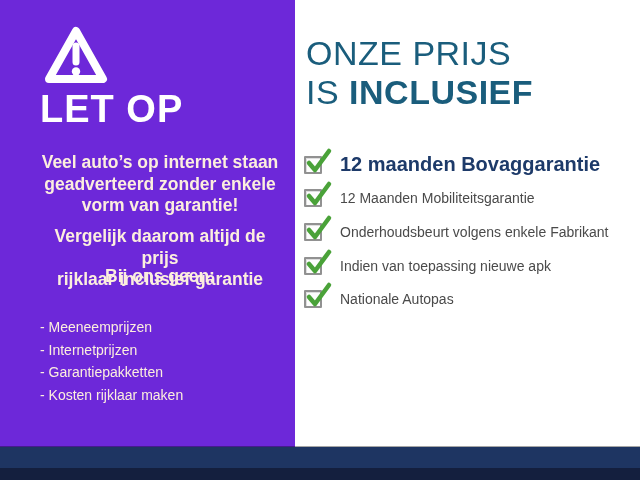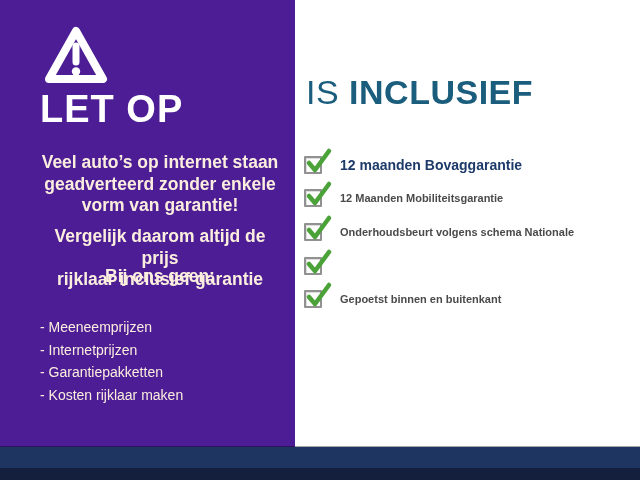--- a/index.html
+++ b/index.html
@@ -14,21 +14,21 @@
     position: absolute;
     width: 640px; height: 480px;
     top: 0; left: 0;
   }
 
   
   .left-panel {
     position: absolute;
     left: 0; top: 0;
     width: 320px; height: 480px;
-    background: #4c1d95;
+    background: #6d28d9;
   }
   .warning-icon {
     position: absolute;
     left: 42px; top: 24px;
     width: 68px; height: 64px;
   }
   .letop-title {
     position: absolute;
     left: 40px; top: 88px;
     font-size: 38px;
@@ -101,27 +101,27 @@
     background: #fdfdfd;
     box-shadow: inset 1px 1px 0 rgba(0,0,0,0.12);
     margin-right: 18px;
   }
   .checkbox svg {
     position: absolute;
     left: 0px; top: -9px;
     overflow: visible;
   }
   .check-label {
-    font-size: 11px;
-    font-weight: 700;
+    font-size: 14px;
+    font-weight: 400;
     color: #4a4a4a;
     white-space: nowrap;
   }
   .check-row.em .check-label {
-    font-size: 14px;
+    font-size: 20px;
     font-weight: 700;
     color: #1d3a69;
   }
 
   
   .footer-bar {
     position: absolute;
     left: 0; bottom: 0;
     width: 640px; height: 34px;
     z-index: 5;
@@ -164,21 +164,21 @@
       <li>- Meeneemprijzen</li>
       <li>- Internetprijzen</li>
       <li>- Garantiepakketten</li>
       <li>- Kosten rijklaar maken</li>
     </ul>
   </div>
 
   <div class="right-panel">
 
     <div class="price-title">
-      <br>
+      <span>ONZE PRIJS</span><br>
       <span>IS </span><span class="bold">INCLUSIEF</span>
     </div>
 
     <div class="checklist">
 
       <div class="check-row em">
         <span class="checkbox">
           <svg width="26" height="26" viewBox="0 0 26 26">
             <path d="M3 14 L9 21 L23 2" stroke="#4aa239" stroke-width="4.5" fill="none" stroke-linecap="round" stroke-linejoin="round"></path>
           </svg>
@@ -194,41 +194,42 @@
         </span>
         <span class="check-label">12 Maanden Mobiliteitsgarantie</span>
       </div>
 
       <div class="check-row">
         <span class="checkbox">
           <svg width="26" height="26" viewBox="0 0 26 26">
             <path d="M3 14 L9 21 L23 2" stroke="#4aa239" stroke-width="4.5" fill="none" stroke-linecap="round" stroke-linejoin="round"></path>
           </svg>
         </span>
-        <span class="check-label">Onderhoudsbeurt volgens schema Nationale</span>
-      </div>
-
-
-      <div class="check-row">
-        <span class="checkbox">
-          <svg width="26" height="26" viewBox="0 0 26 26">
-            <path d="M3 14 L9 21 L23 2" stroke="#4aa239" stroke-width="4.5" fill="none" stroke-linecap="round" stroke-linejoin="round"></path>
-          </svg>
-        </span>
-      </div>
-
-
-      <div class="check-row">
-        <span class="checkbox">
-          <svg width="26" height="26" viewBox="0 0 26 26">
-            <path d="M3 14 L9 21 L23 2" stroke="#4aa239" stroke-width="4.5" fill="none" stroke-linecap="round" stroke-linejoin="round"></path>
-          </svg>
-        </span>
-        <span class="check-label">Gepoetst binnen en buitenkant</span>
-      </div>
+        <span class="check-label">Onderhoudsbeurt volgens enkele Fabrikant</span>
+      </div>
+
+
+      <div class="check-row">
+        <span class="checkbox">
+          <svg width="26" height="26" viewBox="0 0 26 26">
+            <path d="M3 14 L9 21 L23 2" stroke="#4aa239" stroke-width="4.5" fill="none" stroke-linecap="round" stroke-linejoin="round"></path>
+          </svg>
+        </span>
+        <span class="check-label">Indien van toepassing nieuwe apk</span>
+      </div>
+
+      <div class="check-row">
+        <span class="checkbox">
+          <svg width="26" height="26" viewBox="0 0 26 26">
+            <path d="M3 14 L9 21 L23 2" stroke="#4aa239" stroke-width="4.5" fill="none" stroke-linecap="round" stroke-linejoin="round"></path>
+          </svg>
+        </span>
+        <span class="check-label">Nationale Autopas</span>
+      </div>
+
 
     </div>
   </div>
 
   <div class="footer-bar">
     <div class="footer-top"></div>
     <div class="footer-bottom"></div>
   </div>
 
 </div>

